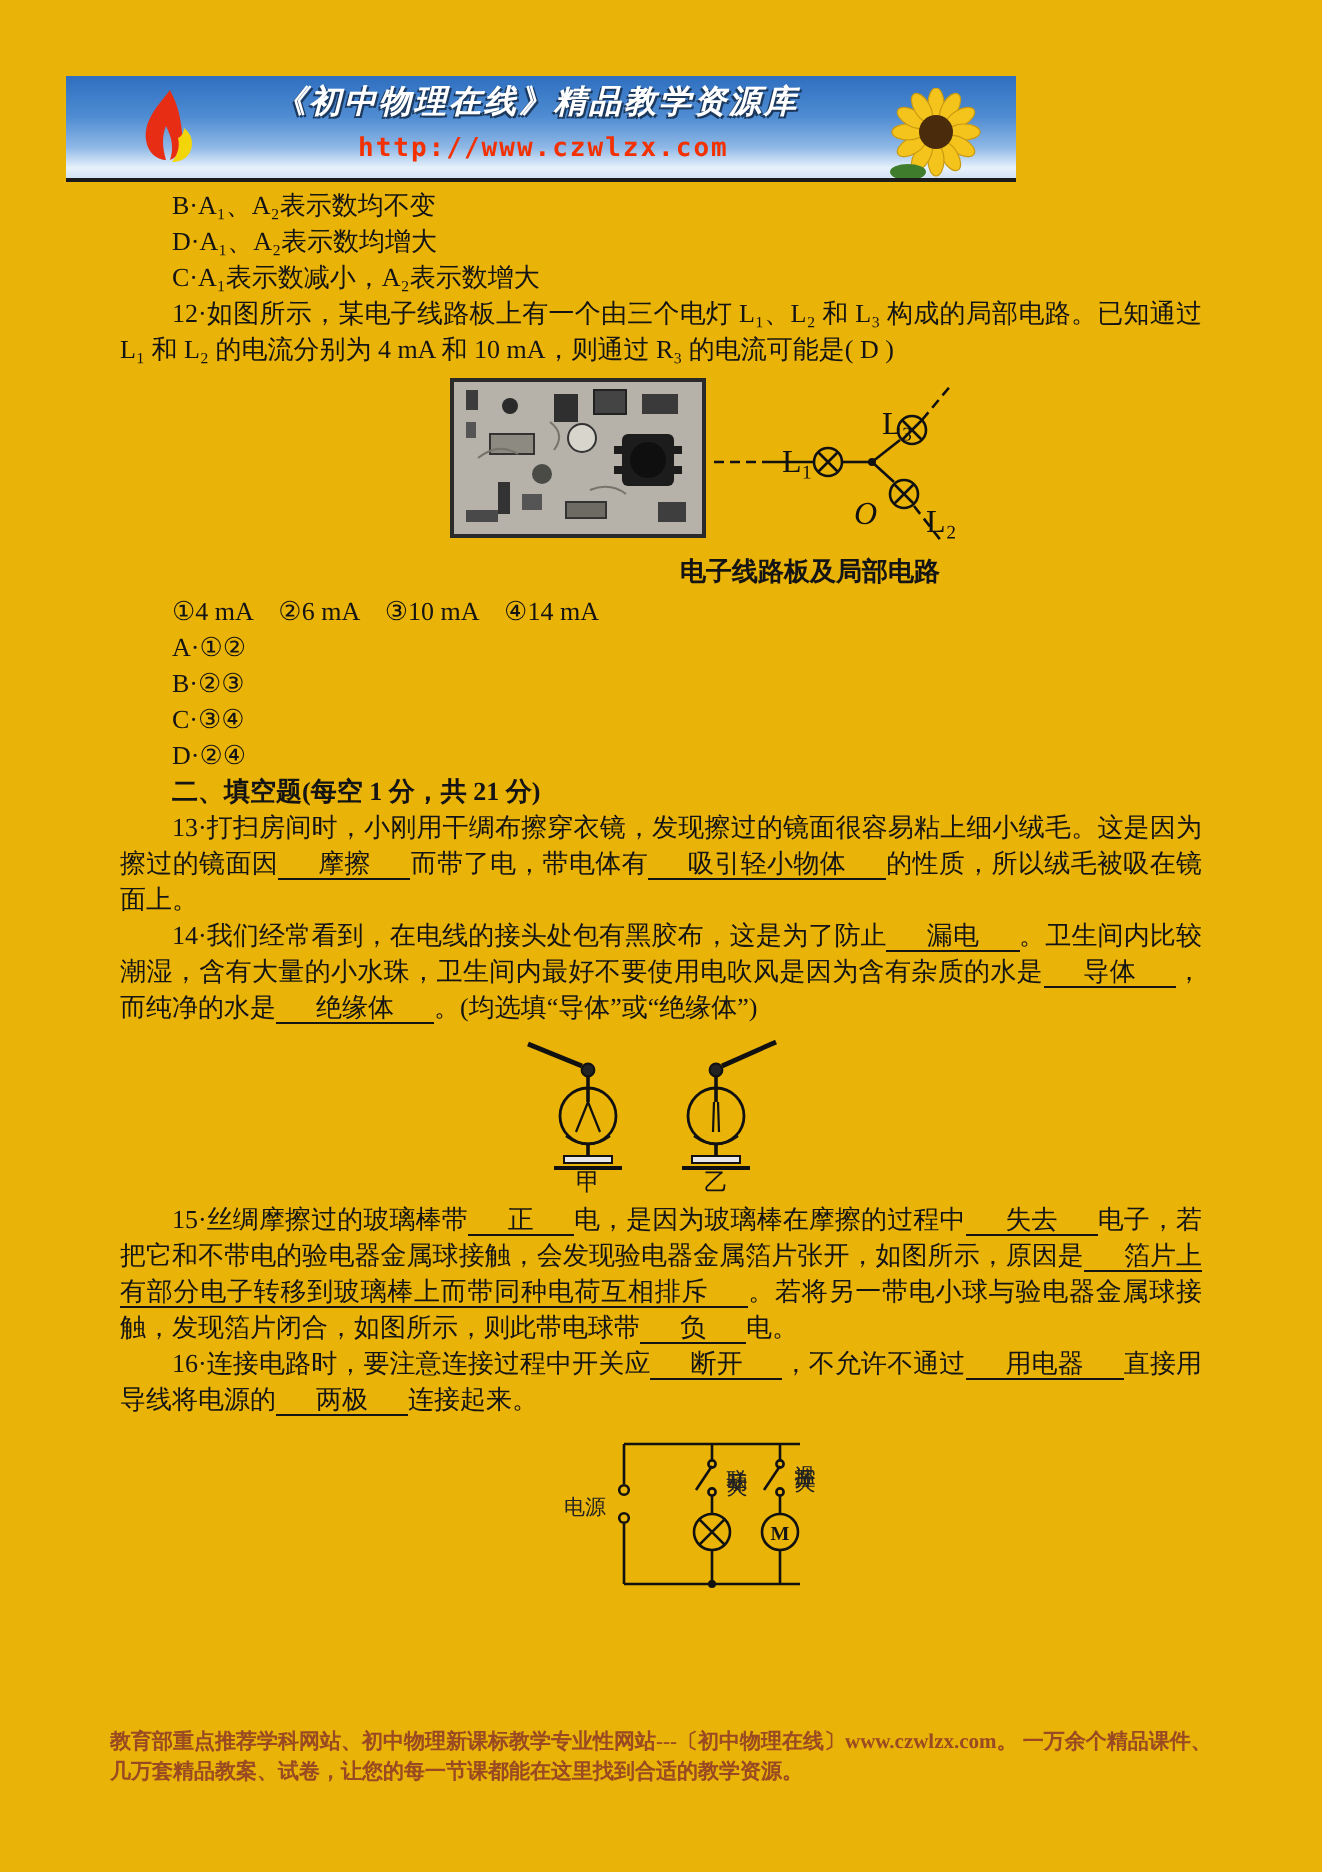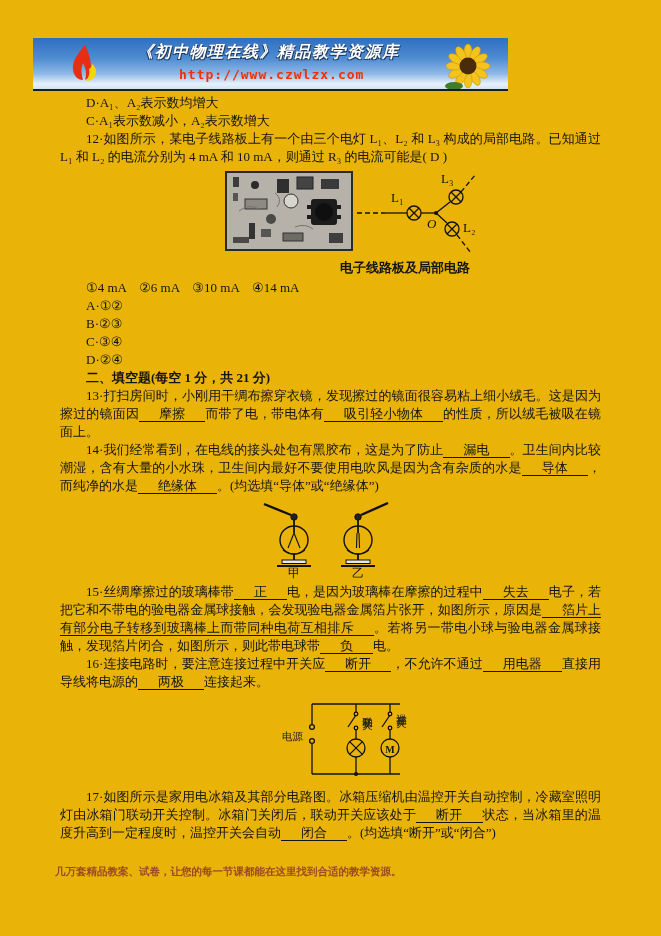--- a/index.html
+++ b/index.html
@@ -31,21 +31,21 @@
   .banner-flower { position:absolute; right:14px; top:6px; }
   
   .line { text-indent:2em; text-align:justify; }
   .bold { font-weight:bold; }
   .blank { border-bottom:1px solid #141414; padding:0 20px; }
   
   .fig { position:relative; }
   .fig1 { margin:3px 0 0 165px; width:260px; height:90px; }
   .fig1 .photo { position:absolute; left:0; top:2px; }
   .fig1 .circuit { position:absolute; left:132px; top:0; }
-  .fig-label { position:absolute; font-size:13px; color:#111; white-space:nowrap; }
+  .fig-label { position:absolute; font-size:16px; color:#111; white-space:nowrap;margin-top:16px; }
   .fig-label.it { font-style:italic; font-family:"Liberation Serif",serif; }
   .fig1-caption { margin:0 0 2px 160px; width:250px; text-align:right; font-weight:bold; }
   .fig2 { margin:7px 0 3px 202px; width:130px; height:78px; }
   .scope { position:absolute; top:0; }
   .scope-label { position:absolute; top:62px; width:64px; text-align:center; font-size:12px; }
   .fig3 { margin:5px 0 2px 212px; width:175px; height:90px; }
   .fig3 svg { position:absolute; left:30px; top:0; }
   .hlabel { position:absolute; font-size:10.5px; color:#222; white-space:nowrap; }
   .vlabel {
     position:absolute; writing-mode:vertical-rl; text-orientation:upright;
@@ -86,20 +86,21 @@
         <ellipse cx="26" cy="8" rx="4" ry="8" transform="rotate(300 26 22)"></ellipse>
         <ellipse cx="26" cy="8" rx="4" ry="8" transform="rotate(330 26 22)"></ellipse>
       </g>
       <circle cx="26" cy="22" r="8.5" fill="#4a2c0c"></circle>
       <ellipse cx="12" cy="42" rx="9" ry="4" fill="#3f7d2c"></ellipse>
     </svg>
   </div>
 
   <div class="content">
 
+    <p class="line">B·A₁、A₂表示数均不变</p>
     <p class="line">D·A₁、A₂表示数均增大</p>
     <p class="line">C·A₁表示数减小，A₂表示数增大</p>
 
     <p class="line">12·如图所示，某电子线路板上有一个由三个电灯 L₁、L₂ 和 L₃ 构成的局部电路。已知通过 L₁ 和 L₂ 的电流分别为 4 mA 和 10 mA，则通过 R₃ 的电流可能是( D )</p>
 
     <div class="fig fig1">
       <svg class="photo" width="128" height="80" viewBox="0 0 128 80">
         <rect x="1" y="1" width="126" height="78" fill="#b6b2aa" stroke="#2a2a2a" stroke-width="2"></rect>
         <rect x="8" y="6" width="6" height="10" fill="#3c3c3c"></rect>
         <rect x="8" y="22" width="5" height="8" fill="#555"></rect>
@@ -238,21 +239,21 @@
           <path d="M88 61 V78"></path>
         </g>
         <circle cx="54" cy="78" r="2" fill="#111"></circle>
       </svg>
       <span class="hlabel" style="left:10px; top:32px;">电源</span>
       <span class="vlabel" style="left:90px; top:12px;">联动开关</span>
       <span class="vlabel" style="left:124px; top:10px;">温控开关</span>
       <span class="motor-m" style="left:111px; top:45px;">M</span>
     </div>
 
-    <p class="line"><span>17·如图所示是家用电冰箱及其部分电路图。冰箱压缩机由温控开关自动控制，冷藏室照明灯由冰箱门联动开关控制。冰箱门关闭后，联动开关应该处于</span><span class="blank">断开</span><span>状态，当冰箱里的温度升高到一定程度时，温控开关会自动</span><span class="blank">闭合</span><span>。(均选填“断开”或“闭合”)</span></p>
 
   </div>
 
   <div class="footer">
+    <div>教育部重点推荐学科网站、初中物理新课标教学专业性网站---〔初中物理在线〕www.czwlzx.com。 一万余个精品课件、</div>
     <div>几万套精品教案、试卷，让您的每一节课都能在这里找到合适的教学资源。</div>
   </div>
 
 </div>
 
 </body></html>

